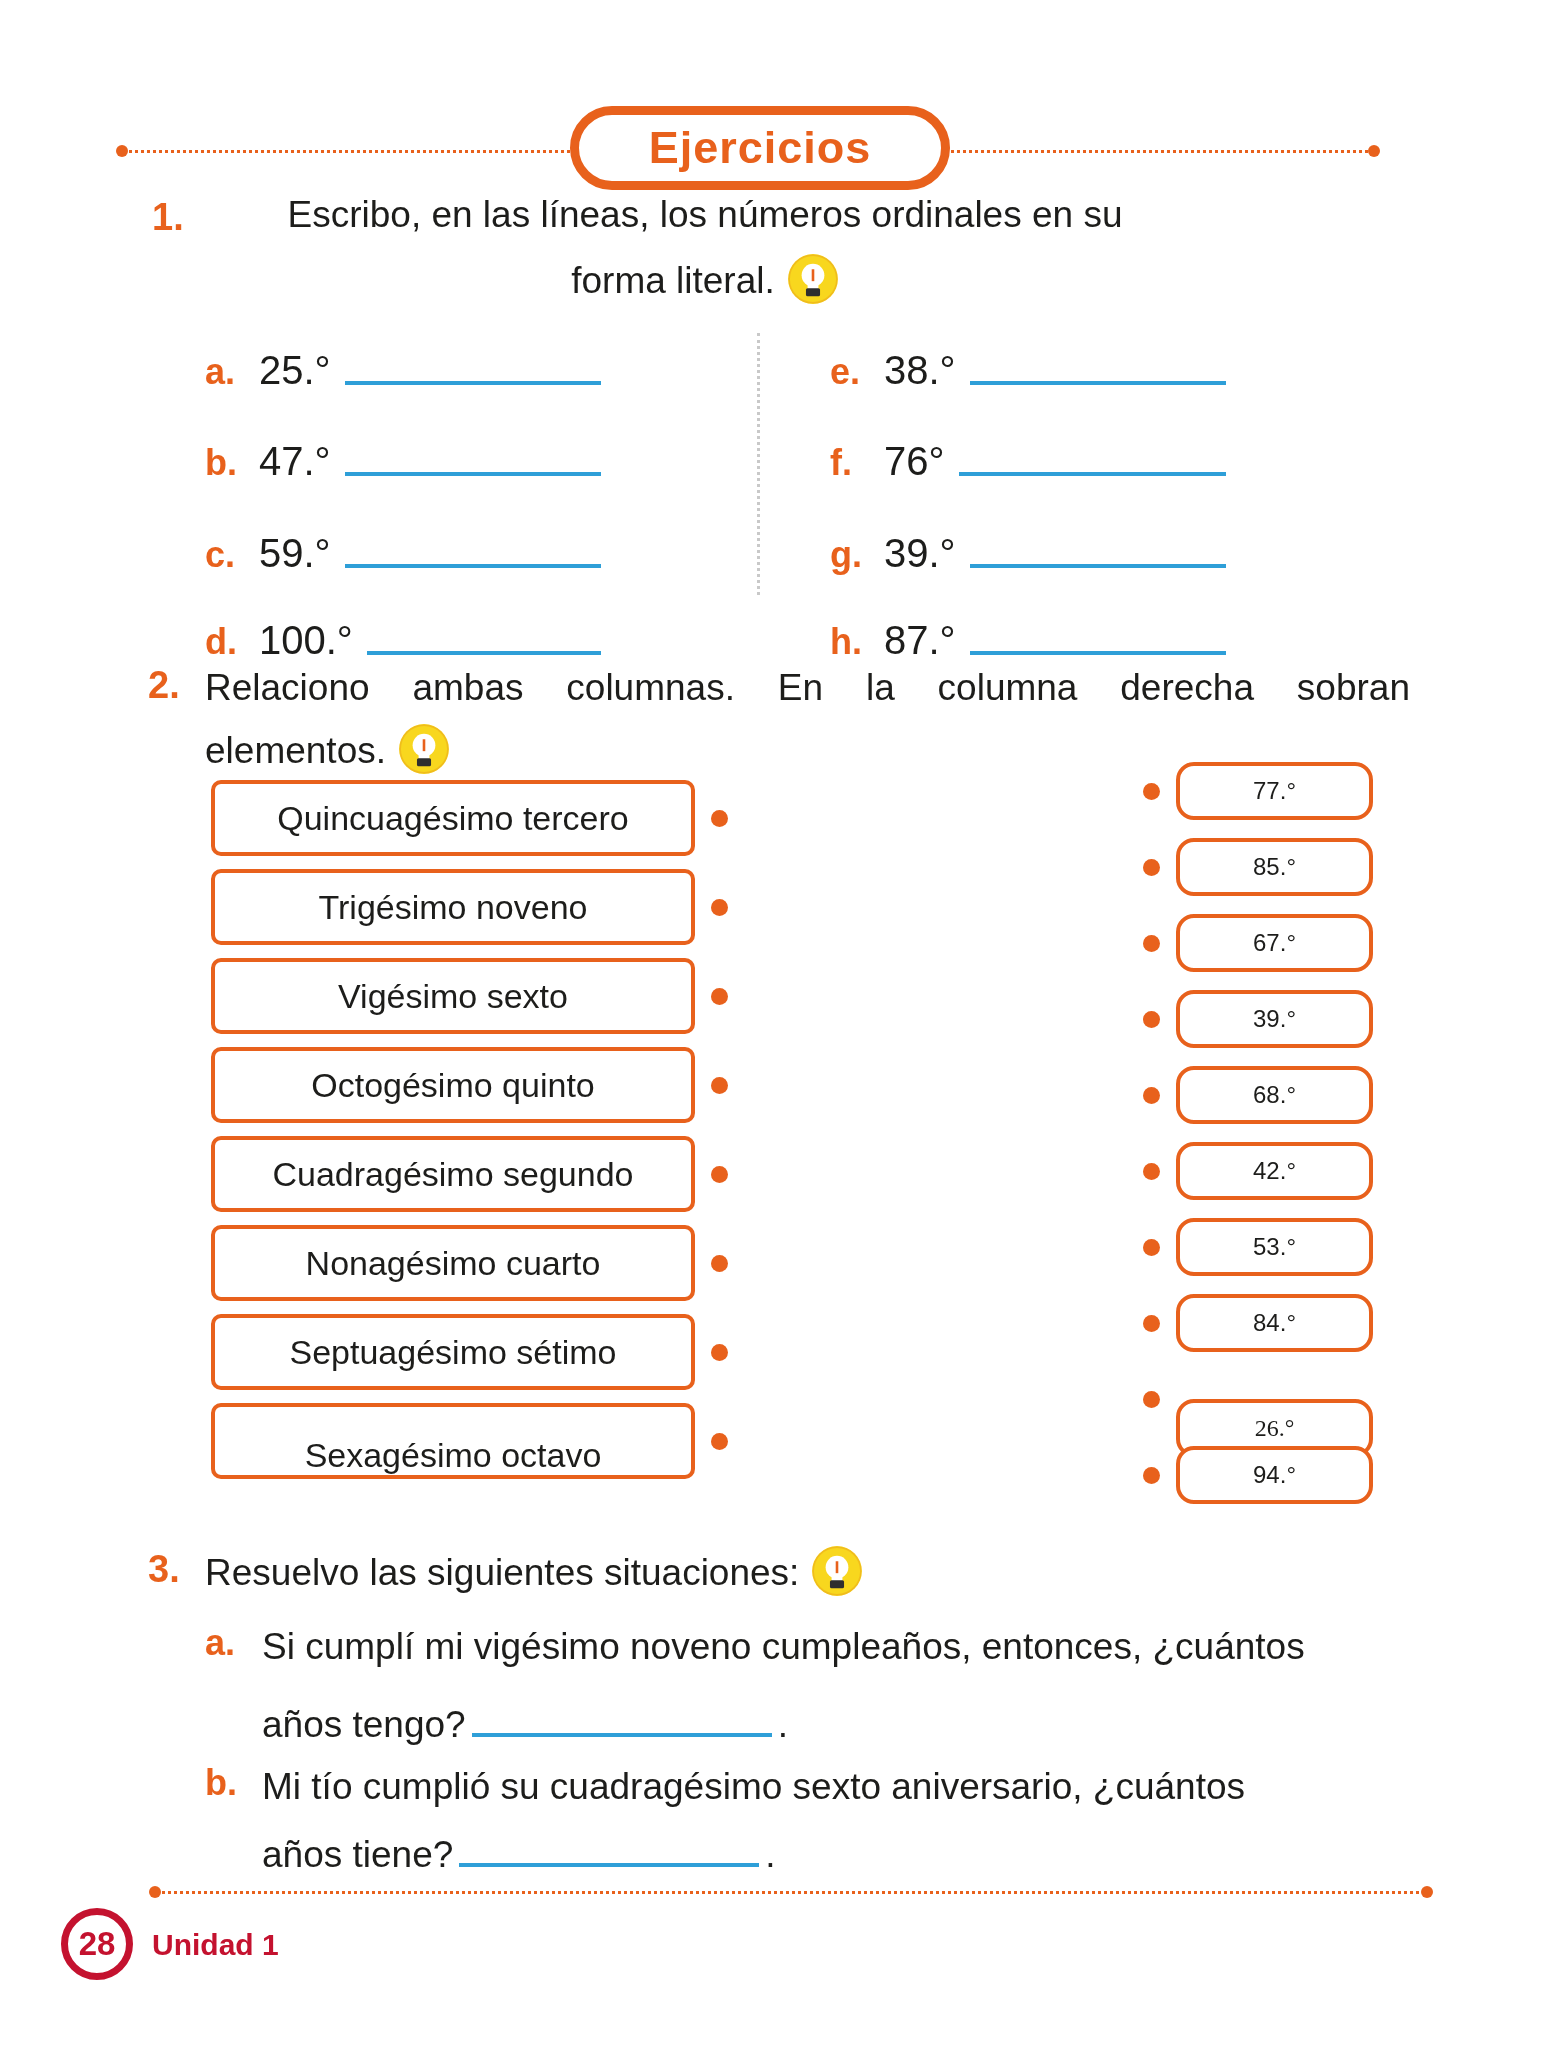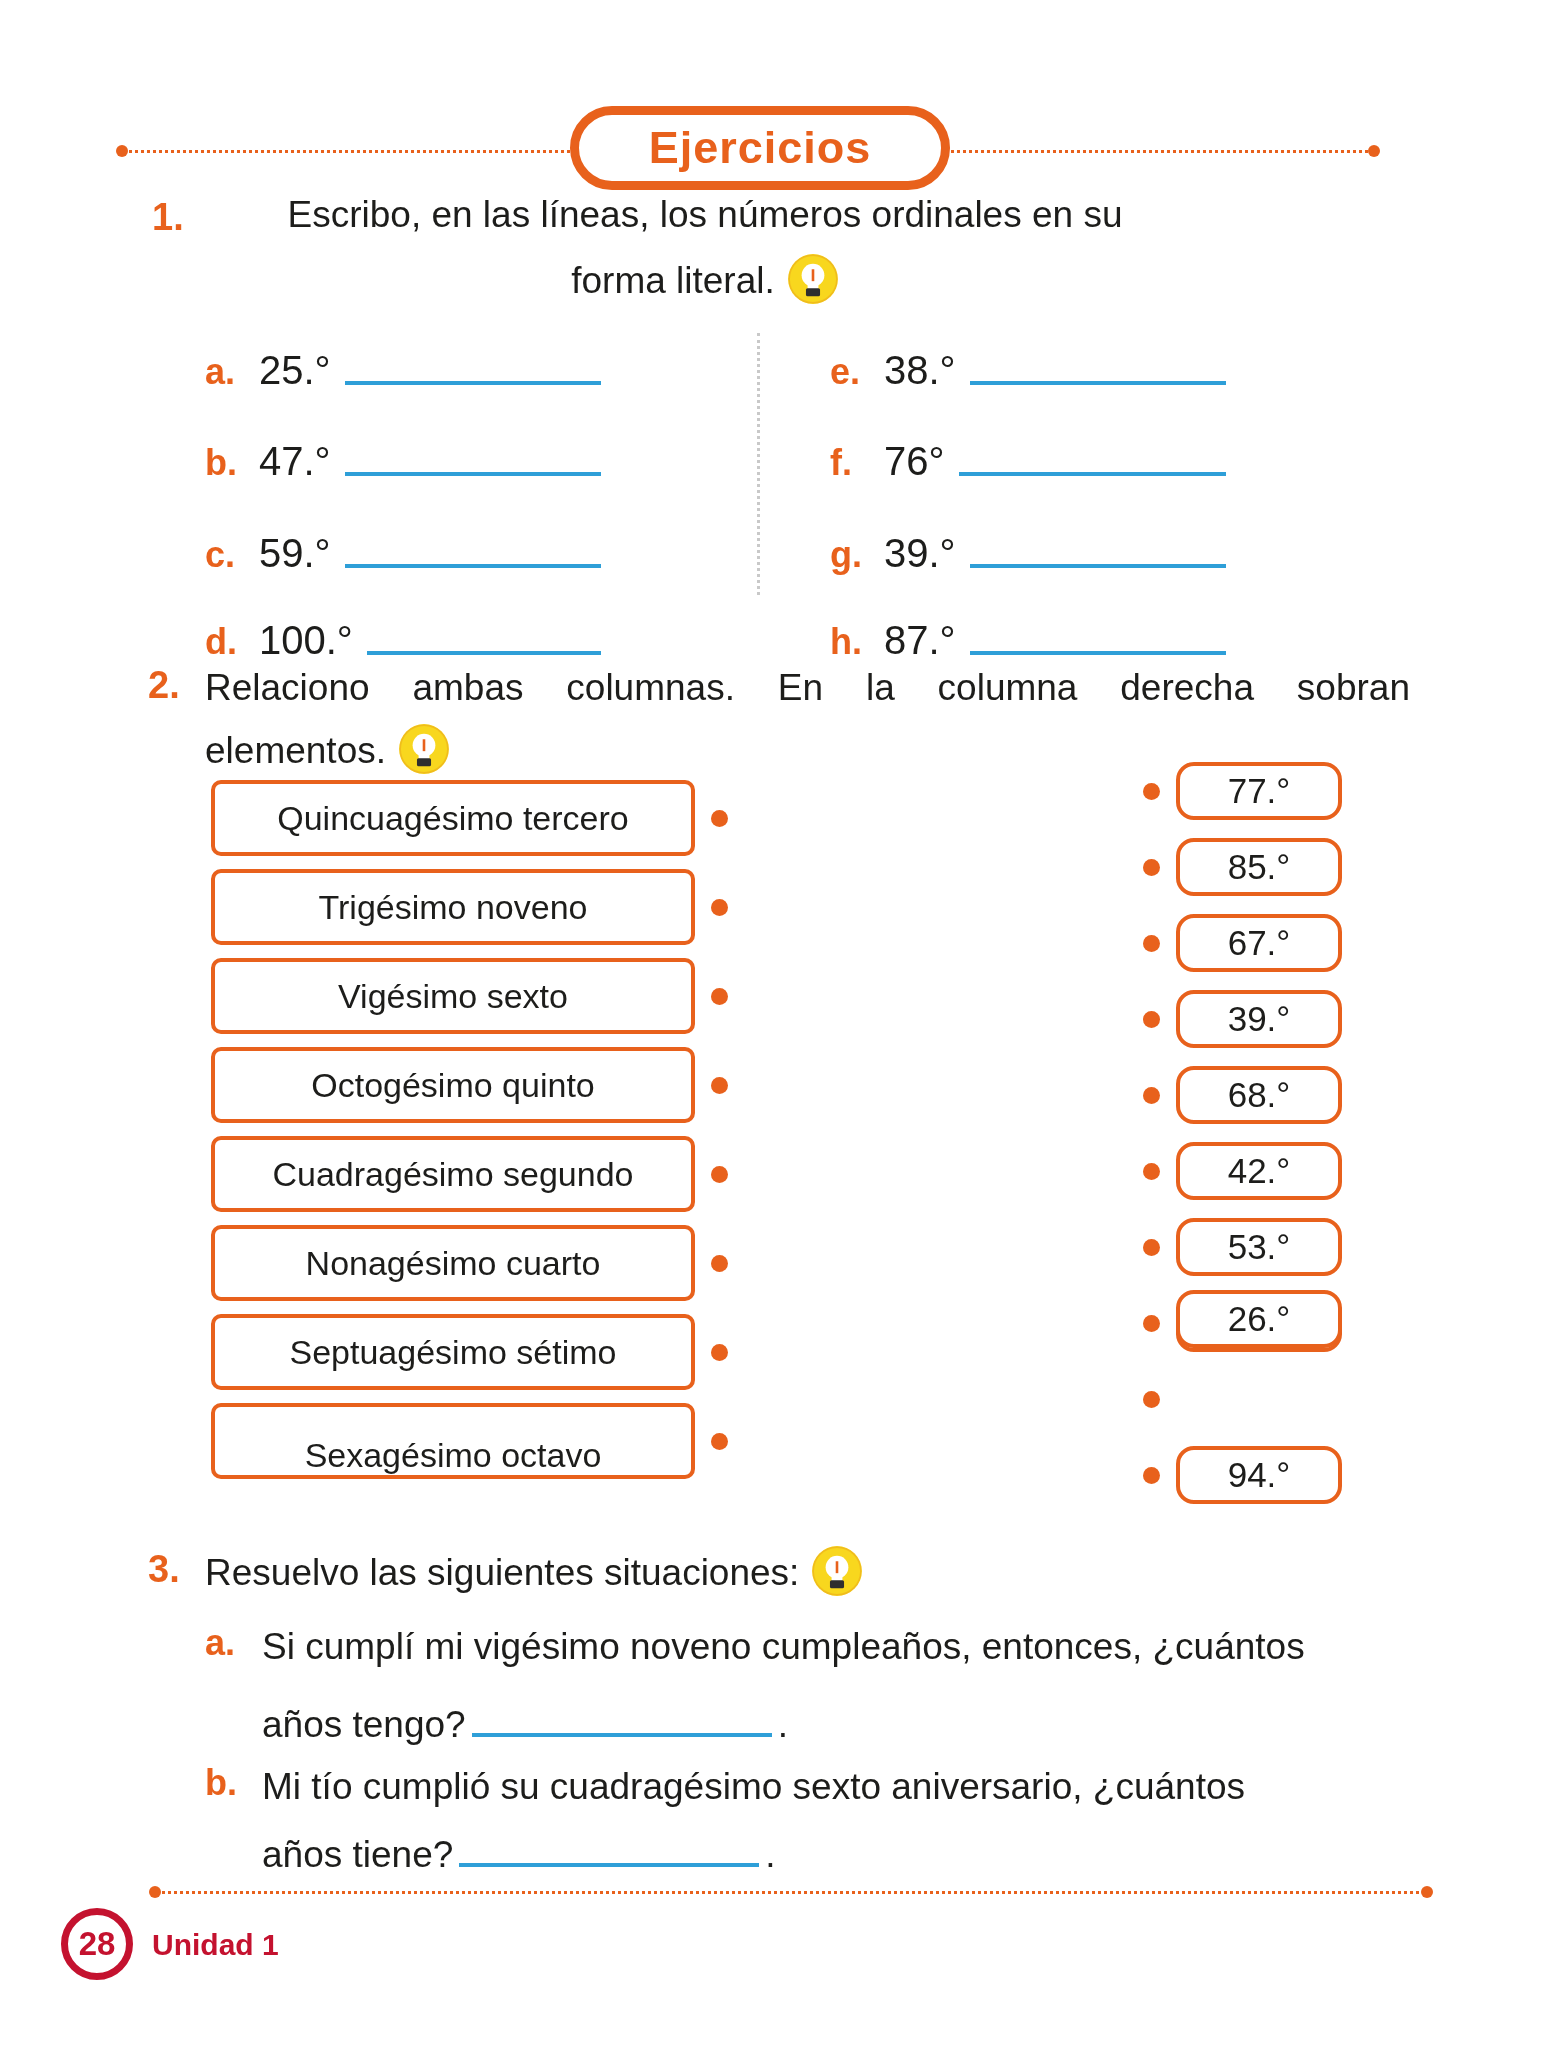--- a/index.html
+++ b/index.html
@@ -37,21 +37,21 @@
   .vsep{position:absolute;left:757px;top:333px;height:262px;width:0;border-left:3px dotted #c9c9c9;}
   
   .ex2-line1{position:absolute;left:205px;top:662px;width:1205px;font-size:37px;line-height:52px;
              text-align:justify;text-align-last:justify;}
   .ex2-line2{position:absolute;left:205px;top:722px;font-size:37px;line-height:58px;}
   .match-box{
     position:absolute;background:#ffffff;border:4px solid #e8611c;border-radius:10px;
     display:flex;align-items:center;justify-content:center;box-sizing:border-box;
   }
   .match-box.word{left:211px;width:484px;height:76px;font-size:34px;}
-  .match-box.numb{left:1176px;width:166px;height:58px;font-size:35px;border-radius:18px;}
+  .match-box.numb{left:1176px;width:197px;height:58px;font-size:24px;border-radius:18px;}
   .match-dot{position:absolute;width:17px;height:17px;border-radius:50%;background:#e8611c;}
   
   .ex3-prompt{position:absolute;left:205px;top:1544px;font-size:37px;line-height:58px;}
   .ex3-label{position:absolute;left:205px;font-size:36px;font-weight:bold;color:#e8611c;}
   .ex3-line{position:absolute;left:262px;width:1180px;font-size:37px;line-height:50px;}
   .ex3-blank{display:inline-block;width:300px;border-bottom:4px solid #2e9fd8;height:6px;margin:0 6px;}
   
   .page-badge{
     position:absolute;left:61px;top:1908px;width:72px;height:72px;border-radius:50%;
     border:7px solid #c4122f;box-sizing:border-box;display:flex;align-items:center;justify-content:center;
@@ -197,21 +197,21 @@
     </div>
   <div class="match-box numb" style="top:1142px;">
       <span>42.°</span>
     </div>
   <div class="match-box numb" style="top:1218px;">
       <span>53.°</span>
     </div>
   <div class="match-box numb" style="top:1294px;">
       <span>84.°</span>
     </div>
-  <div class="match-box numb" style="top:1290px;">
+  <div class="match-box numb" style="top:1399px;font-family:Liberation Serif, serif;">
       <span>26.°</span>
     </div>
   <div class="match-box numb" style="top:1446px;">
       <span>94.°</span>
     </div>
 
   <div class="match-dot" style="left:1143px;top:783px;"></div>
   <div class="match-dot" style="left:1143px;top:859px;"></div>
   <div class="match-dot" style="left:1143px;top:935px;"></div>
   <div class="match-dot" style="left:1143px;top:1011px;"></div>

